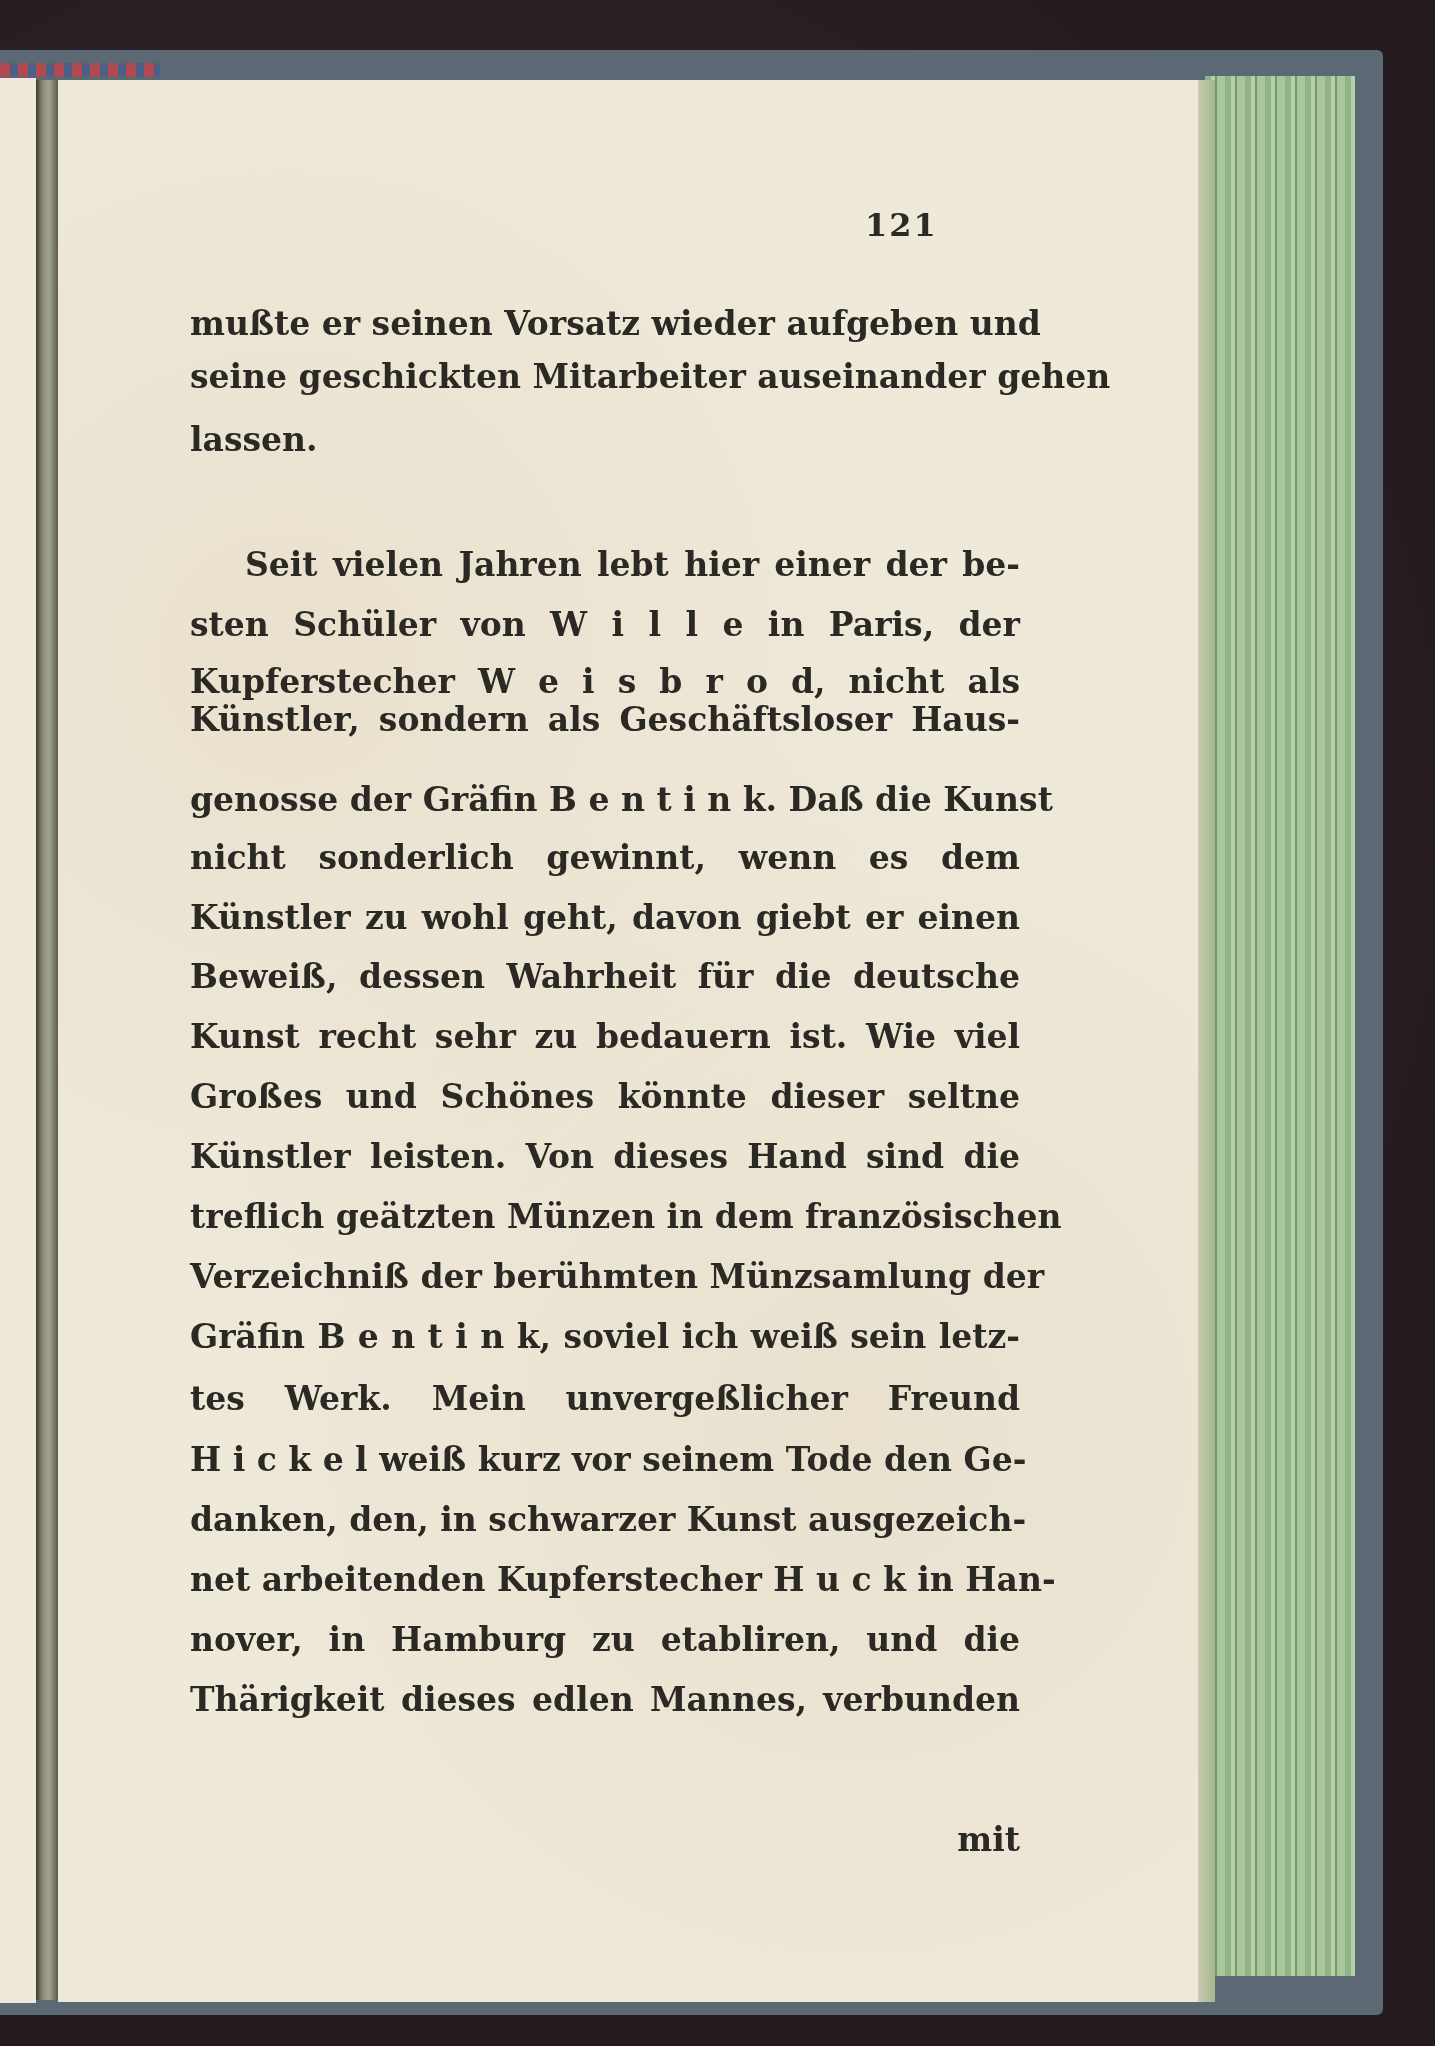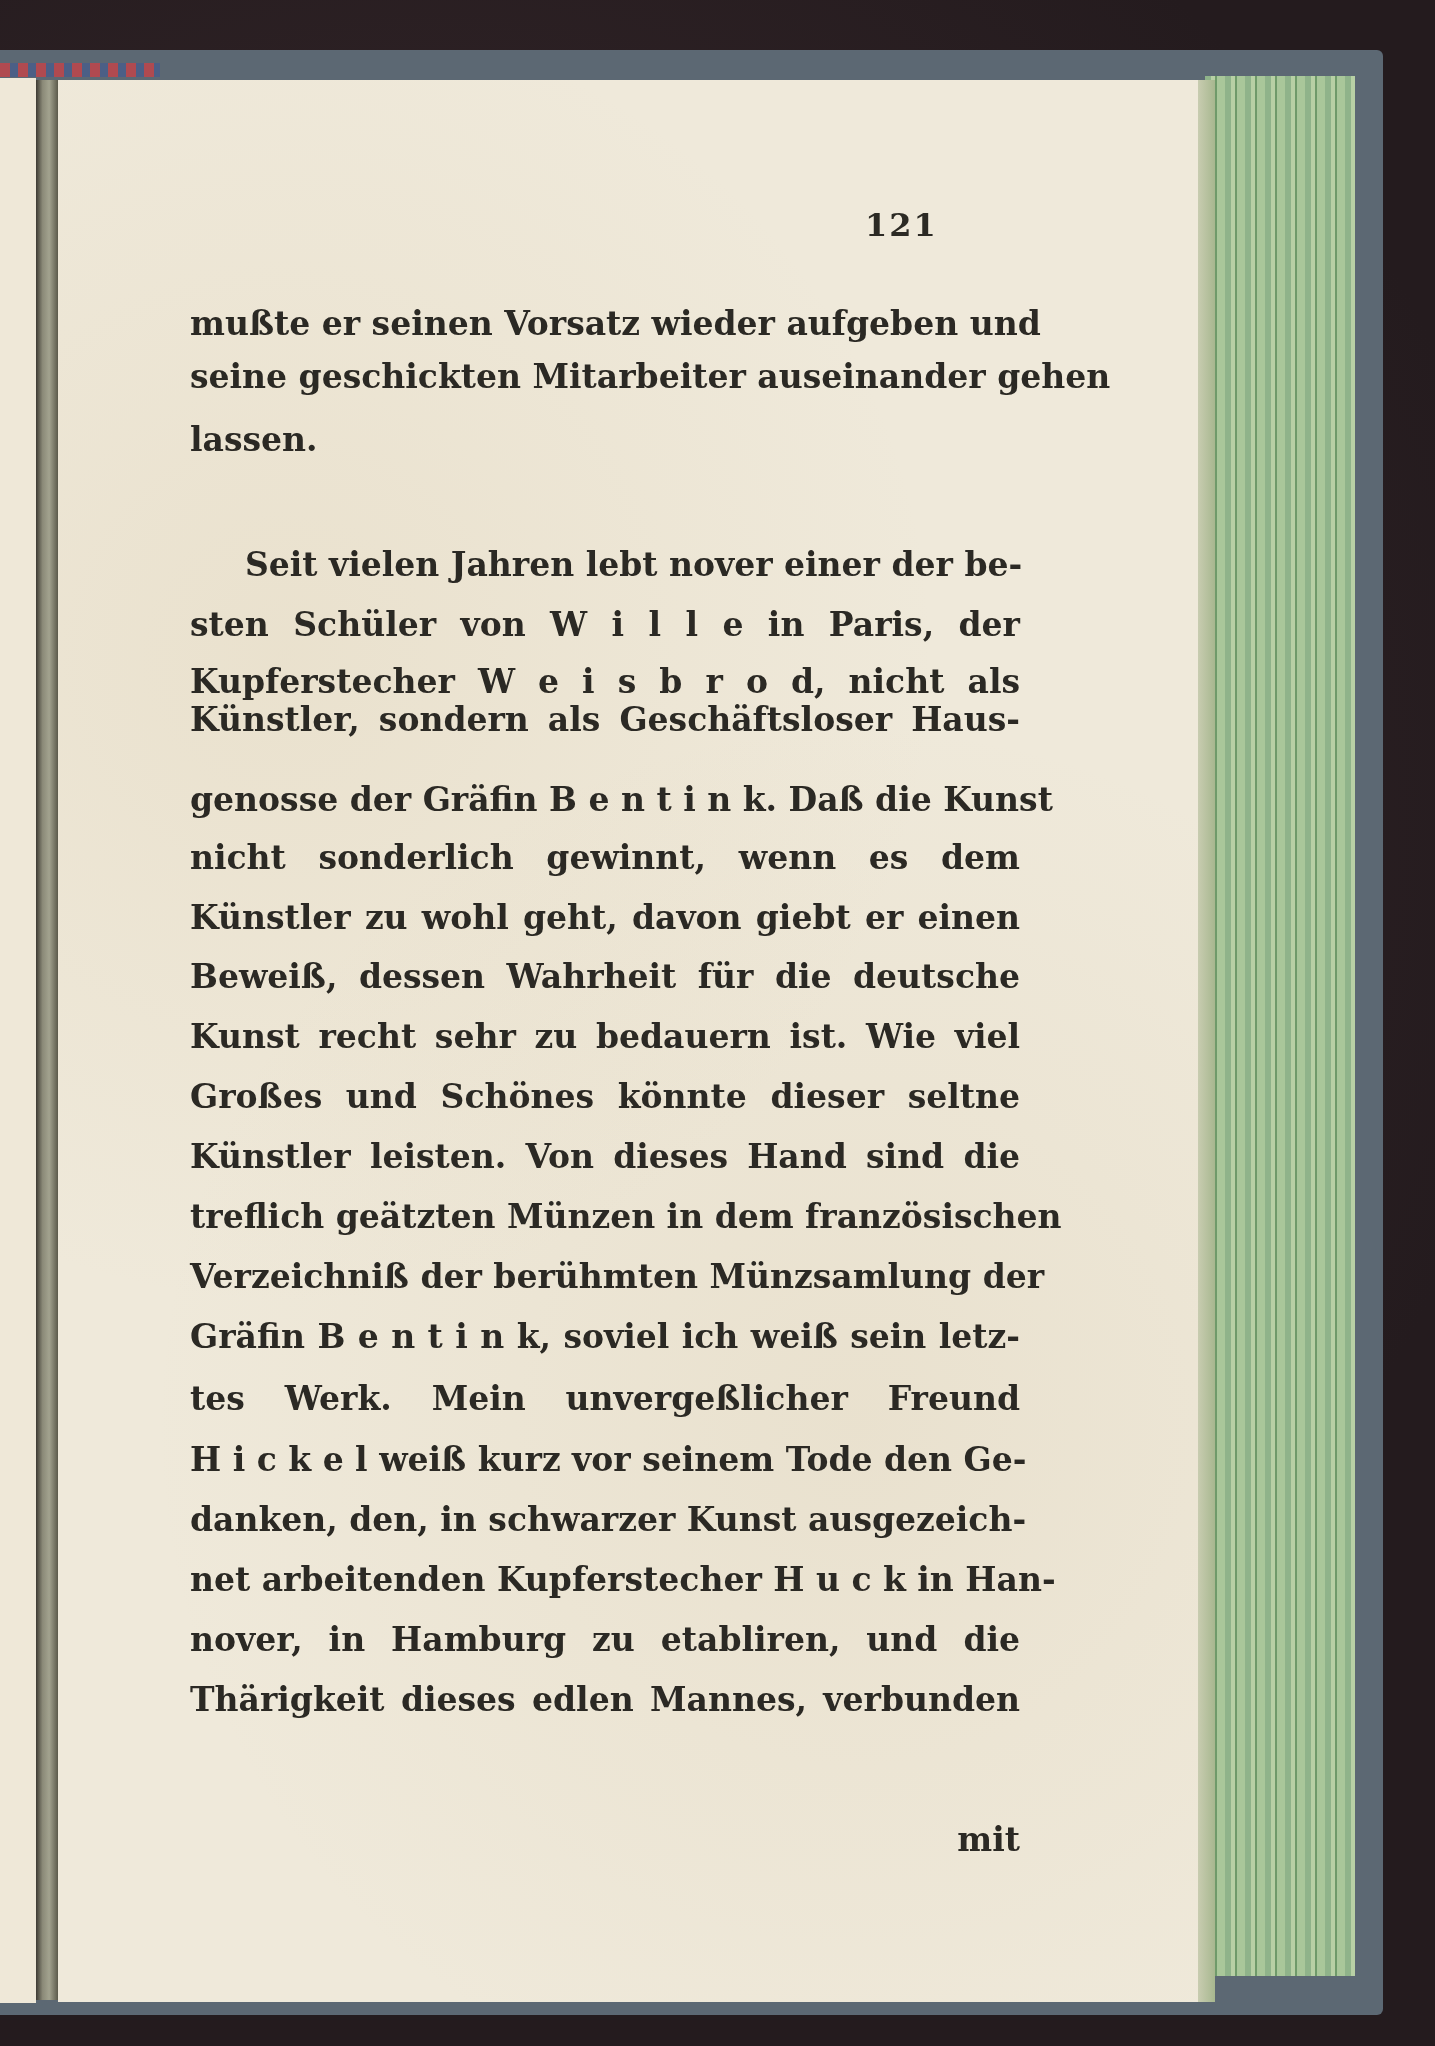--- a/index.html
+++ b/index.html
@@ -44,21 +44,21 @@
 <div class="page-edge-inner"></div>
 
 <div class="page"></div>
 
 <div class="pagenum">121</div>
 
 <div class="line" style="top:302px">mußte er seinen Vorsatz wieder aufgeben und</div>
 <div class="line" style="top:355px">seine geschickten Mitarbeiter auseinander gehen</div>
 <div class="line last" style="top:418px">lassen.</div>
 
-<div class="line indent" style="top:543px">Seit vielen Jahren lebt nover einer der be-</div>
+<div class="line indent" style="top:543px">Seit vielen Jahren lebt hier einer der be-</div>
 <div class="line" style="top:603px">sten Schüler von W i l l e in Paris, der</div>
 <div class="line" style="top:660px">Kupferstecher W e i s b r o d, nicht als</div>
 <div class="line" style="top:698px">Künstler, sondern als Geschäftsloser Haus-</div>
 <div class="line" style="top:778px">genosse der Gräfin B e n t i n k. Daß die Kunst</div>
 <div class="line" style="top:836px">nicht sonderlich gewinnt, wenn es dem</div>
 <div class="line" style="top:896px">Künstler zu wohl geht, davon giebt er einen</div>
 <div class="line" style="top:955px">Beweiß, dessen Wahrheit für die deutsche</div>
 <div class="line" style="top:1015px">Kunst recht sehr zu bedauern ist. Wie viel</div>
 <div class="line" style="top:1075px">Großes und Schönes könnte dieser seltne</div>
 <div class="line" style="top:1135px">Künstler leisten. Von dieses Hand sind die</div>

